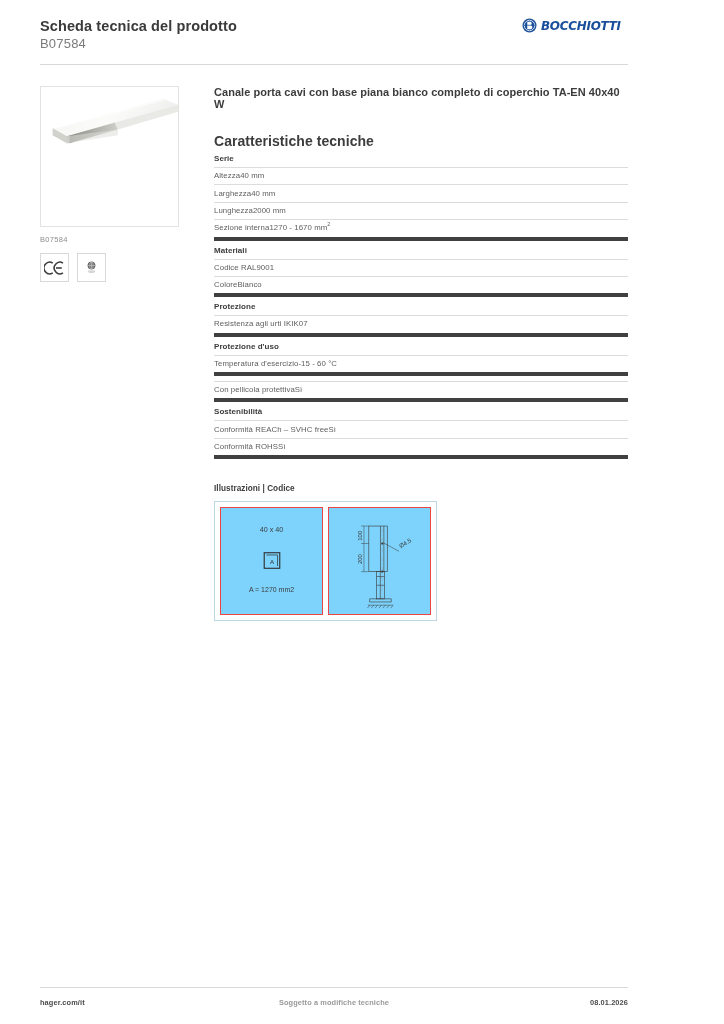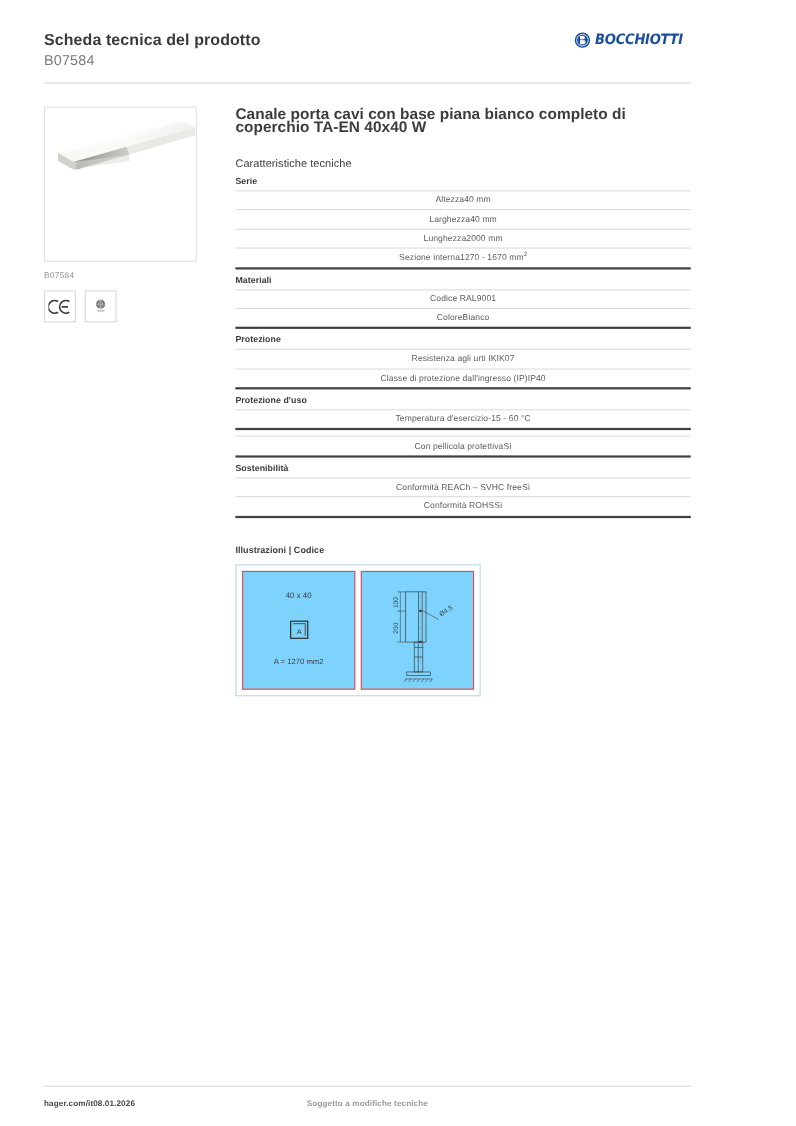--- a/index.html
+++ b/index.html
@@ -14,21 +14,21 @@
     font-family: "Liberation Sans", "DejaVu Sans", sans-serif;
     color: #3c3c3c;
     -webkit-font-smoothing: antialiased;
   }
   .page {
     position: absolute;
     left: 0; top: 0;
     width: 668px;
     height: 1024px;
     box-sizing: border-box;
-    padding: 11px 40px;
+    padding: 0 40px;
     border-radius: 31px;
   }
 
   
   .header {
     position: relative;
     height: 46px;
     padding-top: 18px;
   }
   .doc-title {
@@ -118,55 +118,55 @@
     border: 1px solid #d9d9d9;
     box-sizing: border-box;
     display: flex;
     align-items: center;
     justify-content: center;
     background: #fff;
   }
 
   
   .product-desc {
-    font-size: 14px;
+    font-size: 11px;
     font-weight: bold;
     color: #3c3c3c;
     line-height: 12px;
     letter-spacing: 0.05px;
   }
   .section-title-main {
     margin-top: 23px;
-    font-size: 10px;
-    font-weight: normal;
+    font-size: 14px;
+    font-weight: bold;
     color: #3c3c3c;
     letter-spacing: 0.05px;
   }
 
   .spec-group { margin-top: 5px; }
   .spec-group:first-of-type { margin-top: 17px; }
   .group-head {
     font-size: 8px;
     font-weight: bold;
     color: #3c3c3c;
     padding-bottom: 4px;
     letter-spacing: 0.05px;
   }
   .spec-row {
     display: flex;
-    justify-content: center;
+    justify-content: flex-start;
     align-items: baseline;
     border-top: 1px solid #dcdcdc;
     padding: 3.2px 0 3.2px 0;
     font-size: 7.8px;
     color: #5d5d5d;
     line-height: 10px;
   }
   .spec-group .spec-row:last-child {
-    border-bottom: 2px solid #404040;
+    border-bottom: 4px solid #404040;
   }
   .spec-label {
     letter-spacing: 0.08px;
     white-space: nowrap;
   }
   .spec-value {
     text-align: right;
     letter-spacing: 0.08px;
     white-space: nowrap;
   }
@@ -212,21 +212,21 @@
     bottom: 17px;
   }
   .footer-rule {
     height: 1px;
     background: #d8d8d8;
     margin-bottom: 10px;
   }
   .footer-row {
     display: flex;
     align-items: baseline;
-    justify-content: flex-start;
+    justify-content: space-between;
     font-size: 7.4px;
   }
   .footer-left {
     font-weight: bold;
     color: #4a4a4a;
     letter-spacing: 0.1px;
   }
   .footer-center {
     color: #9a9a9a;
     letter-spacing: 0.1px;
@@ -362,24 +362,20 @@
           <span class="spec-value">Bianco</span>
         </div>
       </div>
 
       <div class="spec-group">
         <div class="group-head">Protezione</div>
         <div class="spec-row">
           <span class="spec-label">Resistenza agli urti IK</span>
           <span class="spec-value">IK07</span>
         </div>
-        <div class="spec-row">
-          <span class="spec-label">Classe di protezione dall'ingresso (IP)</span>
-          <span class="spec-value">IP40</span>
-        </div>
       </div>
 
       <div class="spec-group">
         <div class="group-head">Protezione d'uso</div>
         <div class="spec-row">
           <span class="spec-label">Temperatura d'esercizio</span>
           <span class="spec-value">-15 - 60 °C</span>
         </div>
       </div>
 

